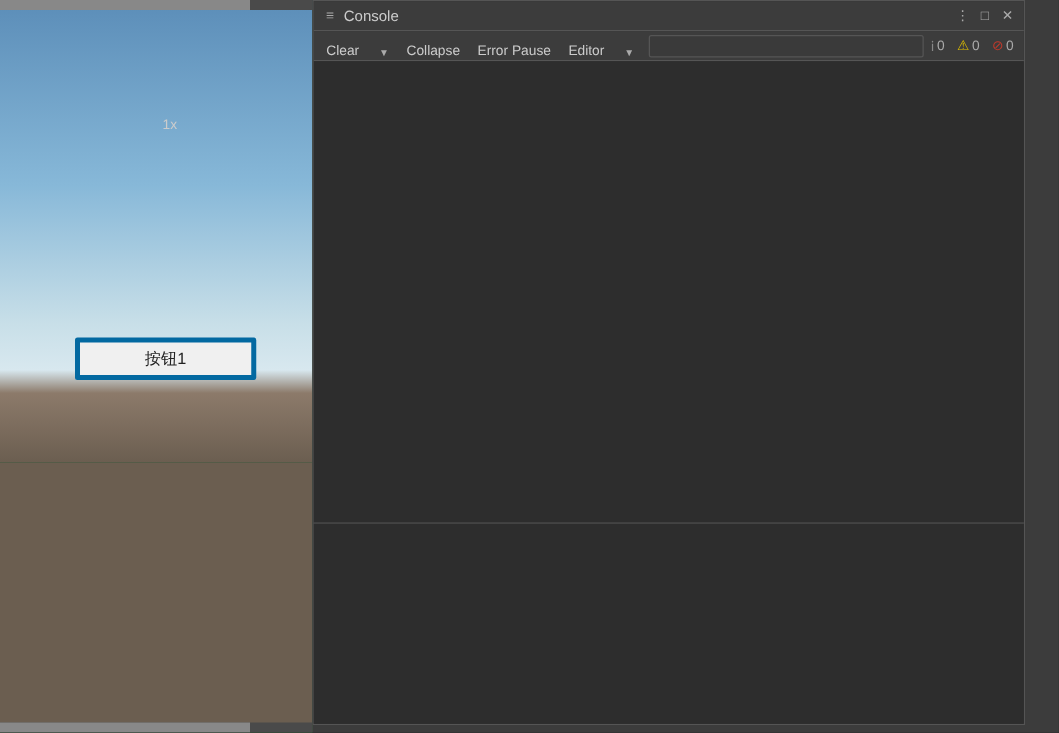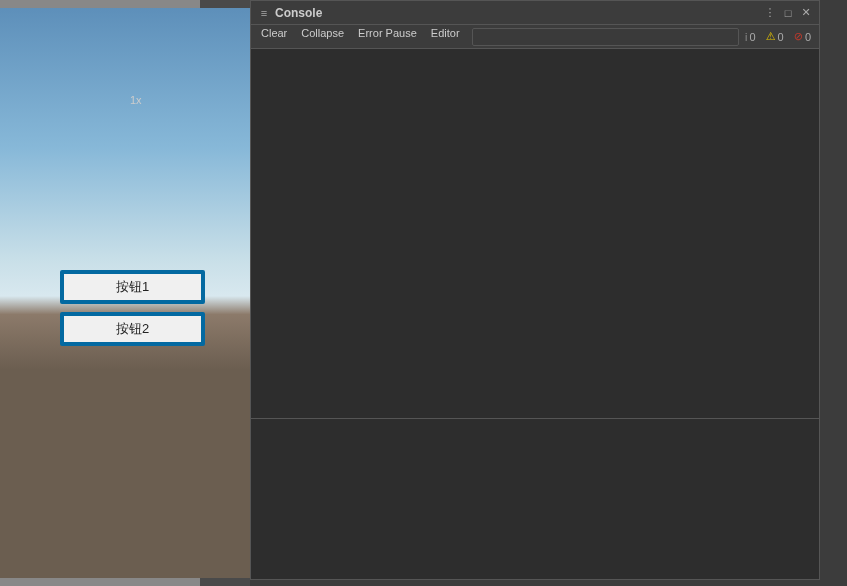--- a/index.html
+++ b/index.html
@@ -145,21 +145,21 @@
       display: flex;
       align-items: center;
       justify-content: center;
       color: #aaa;
       font-size: 11px;
     }
 
     .console-title {
       color: #ccc;
       font-size: 12px;
-      font-weight: bold;
+      font-weight: normal;
       flex: 1;
     }
 
     .titlebar-controls {
       display: flex;
       gap: 4px;
       align-items: center;
     }
 
     .titlebar-btn {
@@ -192,21 +192,20 @@
       padding: 0 6px;
       background: none;
       border: none;
       color: #ccc;
       font-size: 11px;
       cursor: pointer;
       display: flex;
       align-items: flex-end;
       gap: 16px;
       border-radius: 2px;
-      flex-direction: column;
     }
 
     .dropdown-arrow {
       font-size: 8px;
       color: #aaa;
     }
 
     .search-box {
       flex: 1;
       height: 18px;
@@ -253,21 +252,20 @@
 <body>
 
 <div class="scene-panel">
   <div class="sky-area"></div>
   <div class="ground-area"></div>
 
   <div class="zoom-label">1x</div>
 
   <div class="scene-buttons">
     <button class="unity-button">按钮1</button>
-    <button class="unity-button">按钮2</button>
   </div>
 
   <div class="slider-bar-top">
     <div class="slider-thumb-top"></div>
   </div>
 
   <div class="slider-bar-bottom">
     <div class="slider-thumb-bottom"></div>
   </div>
 </div>

